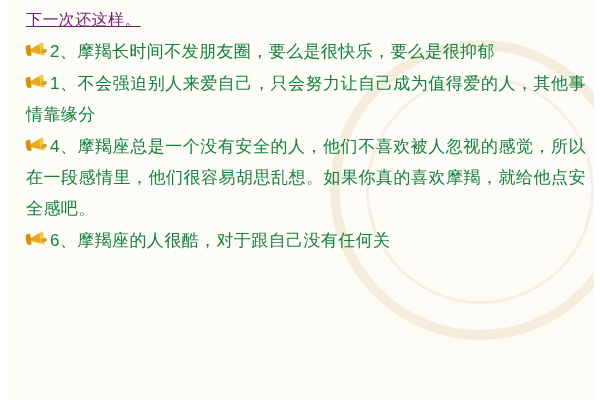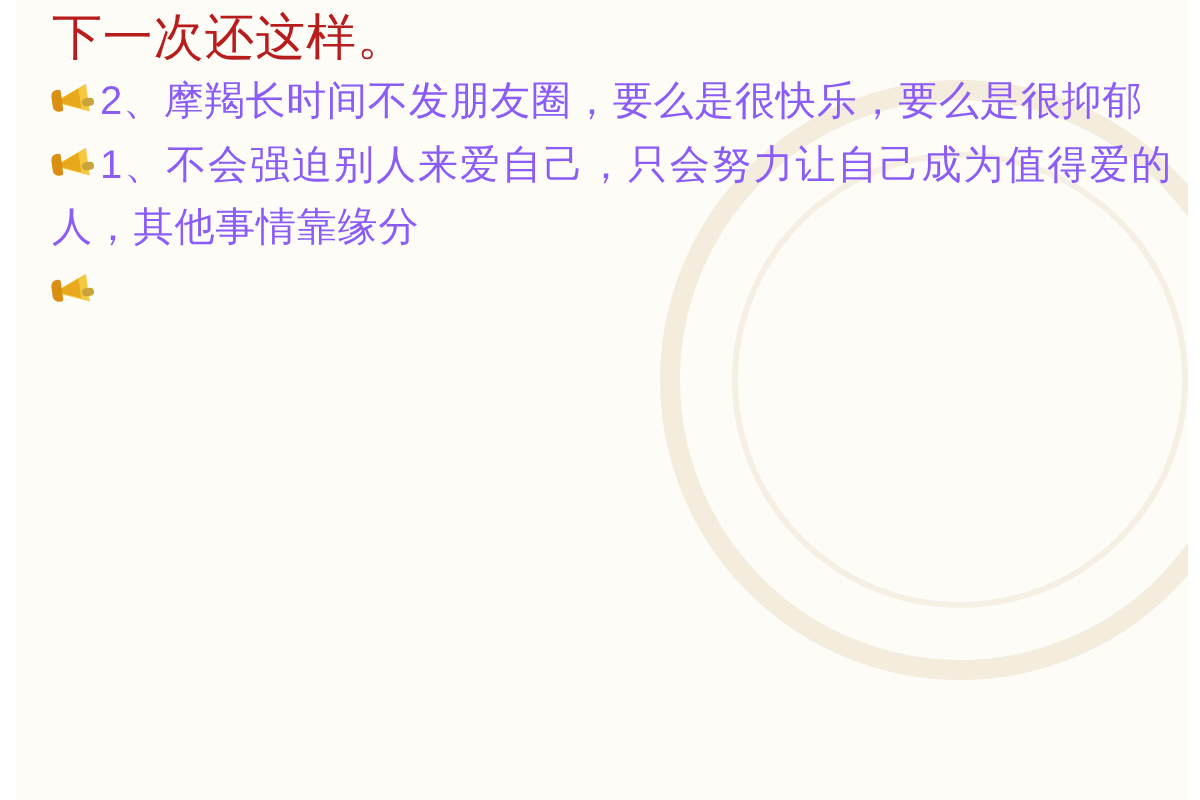--- a/index.html
+++ b/index.html
@@ -59,23 +59,23 @@
     background: #ffffff;
   }
   .content {
     position: relative;
     padding: 4px 14px 0 26px;
     box-sizing: border-box;
     width: 600px;
   }
   .para {
     display: block;
-    font-size: 20px;
+    font-size: 17px;
     line-height: 31px;
-    color: #8b5cf6;
+    color: #15803d;
     letter-spacing: 0.4px;
     text-align: justify;
     margin: 0 0 1px 0;
     word-break: break-all;
   }
   .para .text {
     display: inline;
   }
   .emoji {
     display: inline-block;
@@ -122,25 +122,26 @@
     position: absolute;
     right: 1px;
     top: 9px;
     width: 6px;
     height: 4px;
     background: #caa43a;
     border-radius: 2px;
     transform: rotate(-8deg);
   }
   .first-line {
-    font-size: 25px;
+    font-size: 16px;
     line-height: 31px;
-    color: #b91c1c;
+    color: #701a75;
     letter-spacing: 0.4px;
     margin: 0 0 1px 0;
+    text-decoration: underline;
   }
 </style>
 </head>
 <body>
 
 <div class="page">
   <div class="watermark"></div>
   <div class="side-band"></div>
   <div class="side-band-right"></div>
 
@@ -153,22 +154,27 @@
         <span class="horn"></span><span class="horn2"></span><span class="mouth"></span><span class="handle"></span>
       </span><span class="text">2、摩羯长时间不发朋友圈，要么是很快乐，要么是很抑郁</span>
     </div>
 
     <div class="para">
       <span class="emoji">
         <span class="horn"></span><span class="horn2"></span><span class="mouth"></span><span class="handle"></span>
       </span><span class="text">1、不会强迫别人来爱自己，只会努力让自己成为值得爱的人，其他事情靠缘分</span>
     </div>
 
+    <div class="para">
+      <span class="emoji">
+        <span class="horn"></span><span class="horn2"></span><span class="mouth"></span><span class="handle"></span>
+      </span><span class="text">4、摩羯座总是一个没有安全的人，他们不喜欢被人忽视的感觉，所以在一段感情里，他们很容易胡思乱想。如果你真的喜欢摩羯，就给他点安全感吧。</span>
+    </div>
 
 
     <div class="para">
       <span class="emoji">
         <span class="horn"></span><span class="horn2"></span><span class="mouth"></span><span class="handle"></span>
-      </span>
+      </span><span class="text">6、摩羯座的人很酷，对于跟自己没有任何关</span>
     </div>
 
   </div>
 </div>
 
 </body></html>

